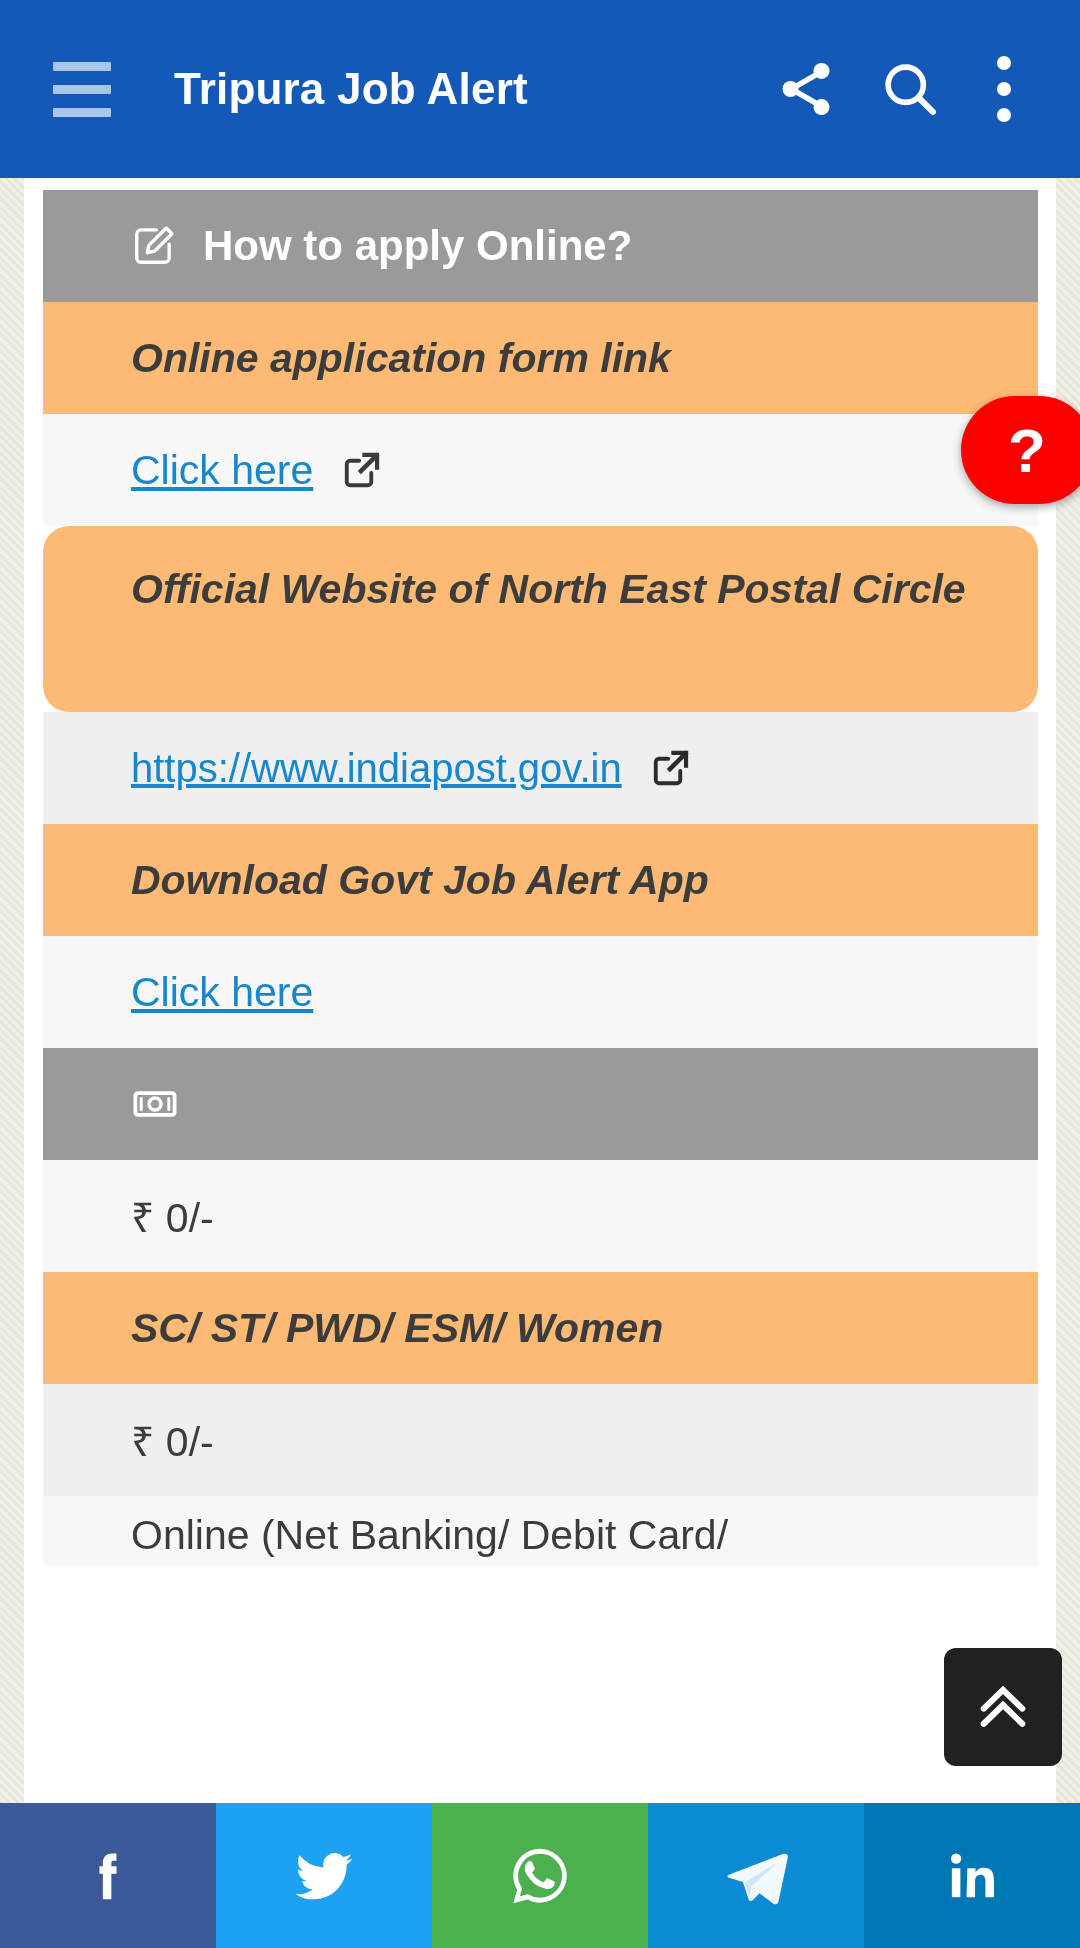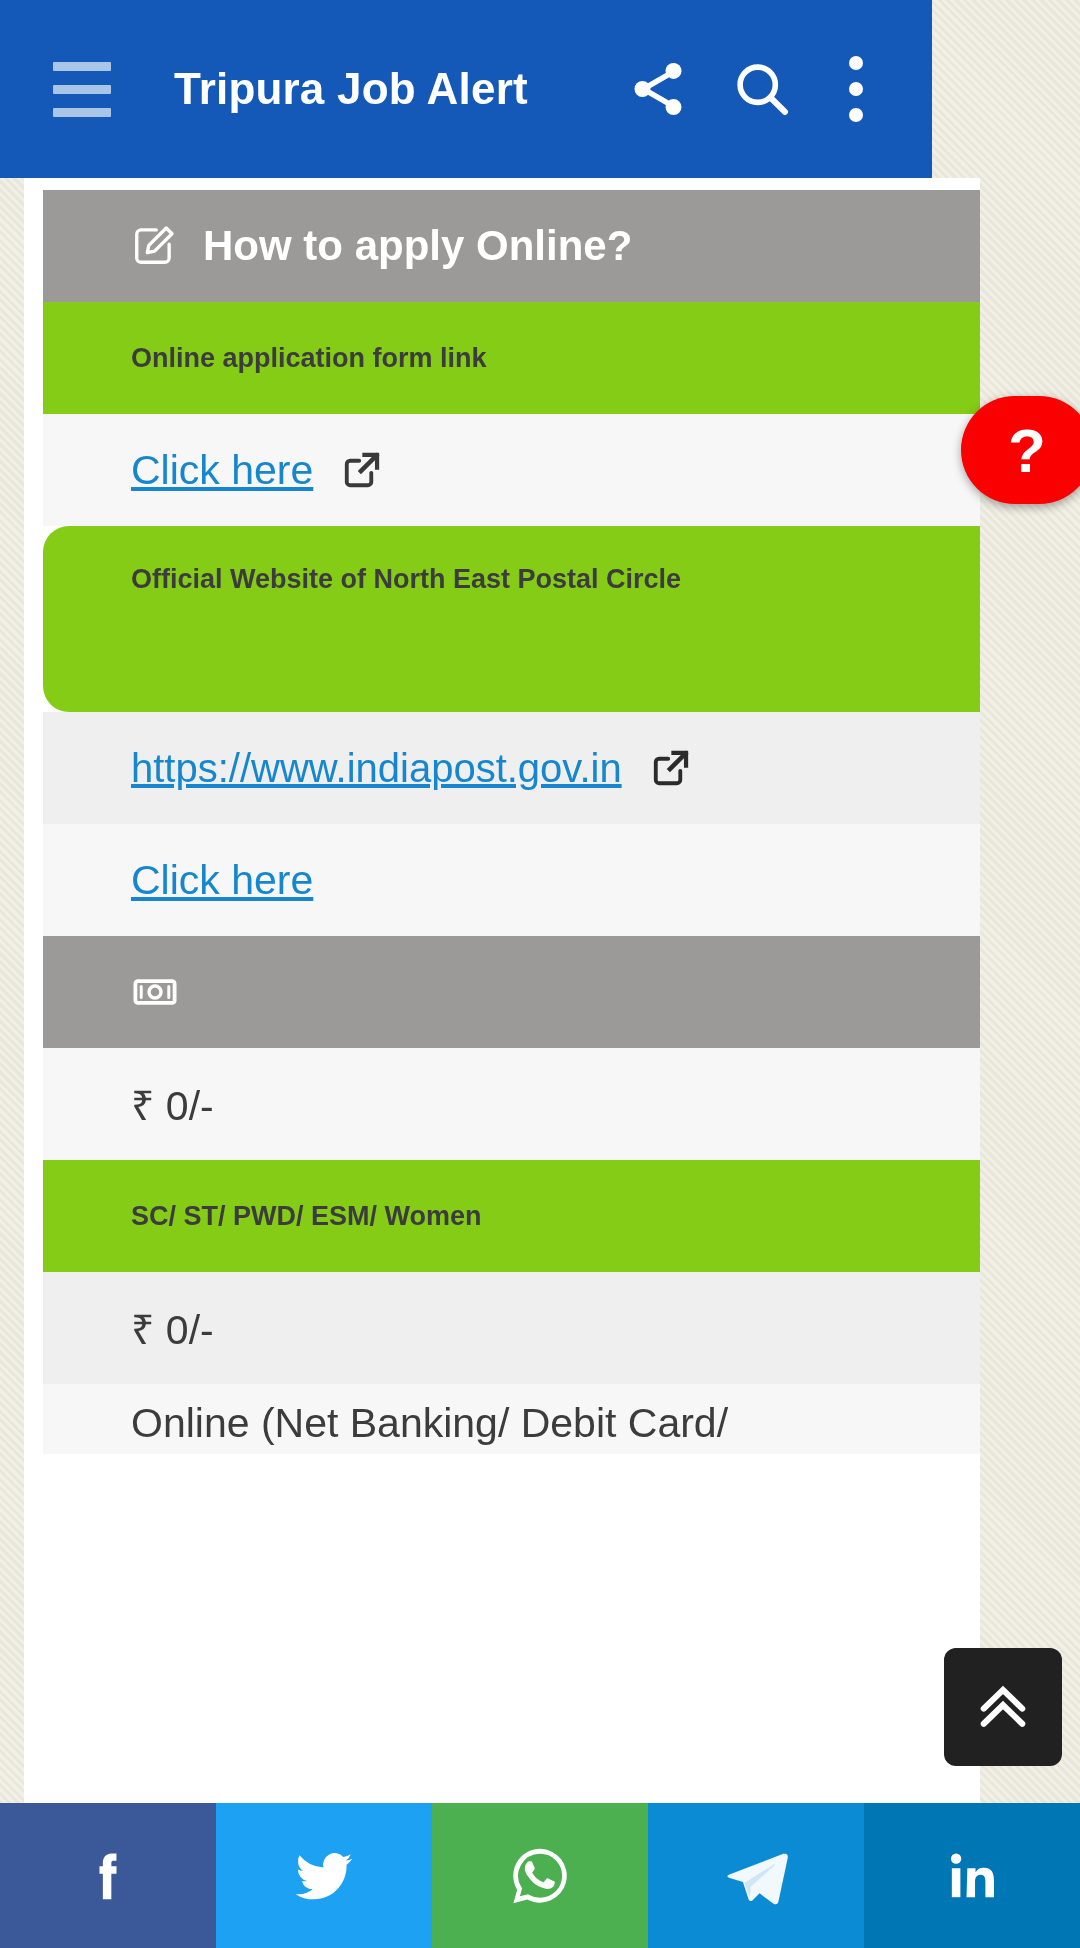--- a/index.html
+++ b/index.html
@@ -13,21 +13,21 @@
   body {
     position: relative;
     background:
       repeating-linear-gradient(45deg, #e9e6da 0 3px, #f2efe6 3px 6px);
   }
 
   
   #app-bar {
     position: absolute;
     top: 0; left: 0;
-    width: 932px;
+    width: 1080px;
     height: 178px;
     background: #1459b8;
     display: flex;
     align-items: center;
     padding: 0 34px;
     z-index: 40;
   }
   #menu-btn {
     width: 96px; height: 96px;
     display: flex; flex-direction: column;
@@ -66,21 +66,21 @@
   }
   #dots-inner {
     display: flex; flex-direction: column;
     gap: 12px; align-items: center;
   }
 
   
   #page-sheet {
     position: absolute;
     top: 178px; left: 24px;
-    width: 956px;
+    width: 1032px;
     height: 1625px;
     background: #ffffff;
     overflow: hidden;
     z-index: 10;
   }
 
   #info-table {
     position: absolute;
     top: 12px;
     left: 19px;
@@ -97,25 +97,26 @@
   .row-section {
     background: #9c9a98;
     color: #ffffff;
     font-size: 42px;
     font-weight: bold;
     min-height: 112px;
     padding-left: 88px;
     gap: 26px;
   }
   .row-label {
-    background: #84cc16;
+    background: #fdba74;
     color: #3c3c3c;
-    font-size: 27px;
+    font-size: 41px;
     font-weight: bold;
     padding-left: 88px;
+    font-style: italic;
   }
   .row-label.two-line {
     min-height: 186px;
     display: block;
     padding: 34px 40px 30px 88px;
     line-height: 1.42;
     border-radius: 26px;
   }
   .row-value {
     background: #f7f7f7;
@@ -280,20 +281,23 @@
         <span class="ext-icon">
           <svg width="42" height="42" viewBox="0 0 24 24" aria-hidden="true">
             <path d="M13.4 3.4H20.6V10.6" fill="none" stroke="#2b2b2b" stroke-width="2.4" stroke-linecap="square"></path>
             <path d="M20.2 3.8 L11.4 12.6" stroke="#2b2b2b" stroke-width="2.6" stroke-linecap="square"></path>
             <path d="M17.3 13.6v5.2a1.9 1.9 0 0 1-1.9 1.9H5.2a1.9 1.9 0 0 1-1.9-1.9V8.6a1.9 1.9 0 0 1 1.9-1.9h5.2" fill="none" stroke="#2b2b2b" stroke-width="2.2" stroke-linecap="round"></path>
           </svg>
         </span>
       </a>
     </div>
 
+    <div class="row row-label">
+      <span>Download Govt Job Alert App</span>
+    </div>
 
     <div class="row row-value">
       <a class="link" href="#">
         <span>Click here</span>
       </a>
     </div>
 
     <div class="row row-section">
       <span class="sec-icon">
         <svg width="48" height="48" viewBox="0 0 24 24" aria-hidden="true">

